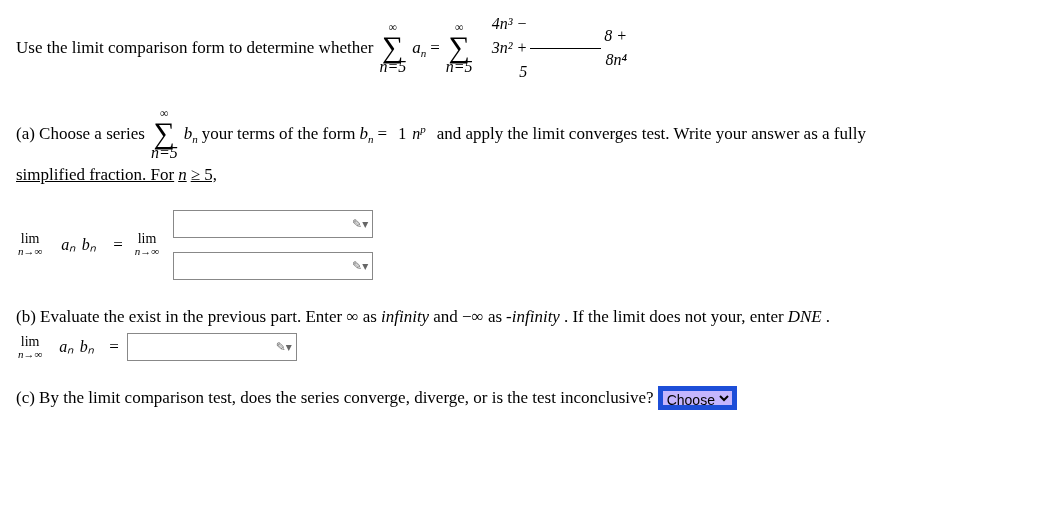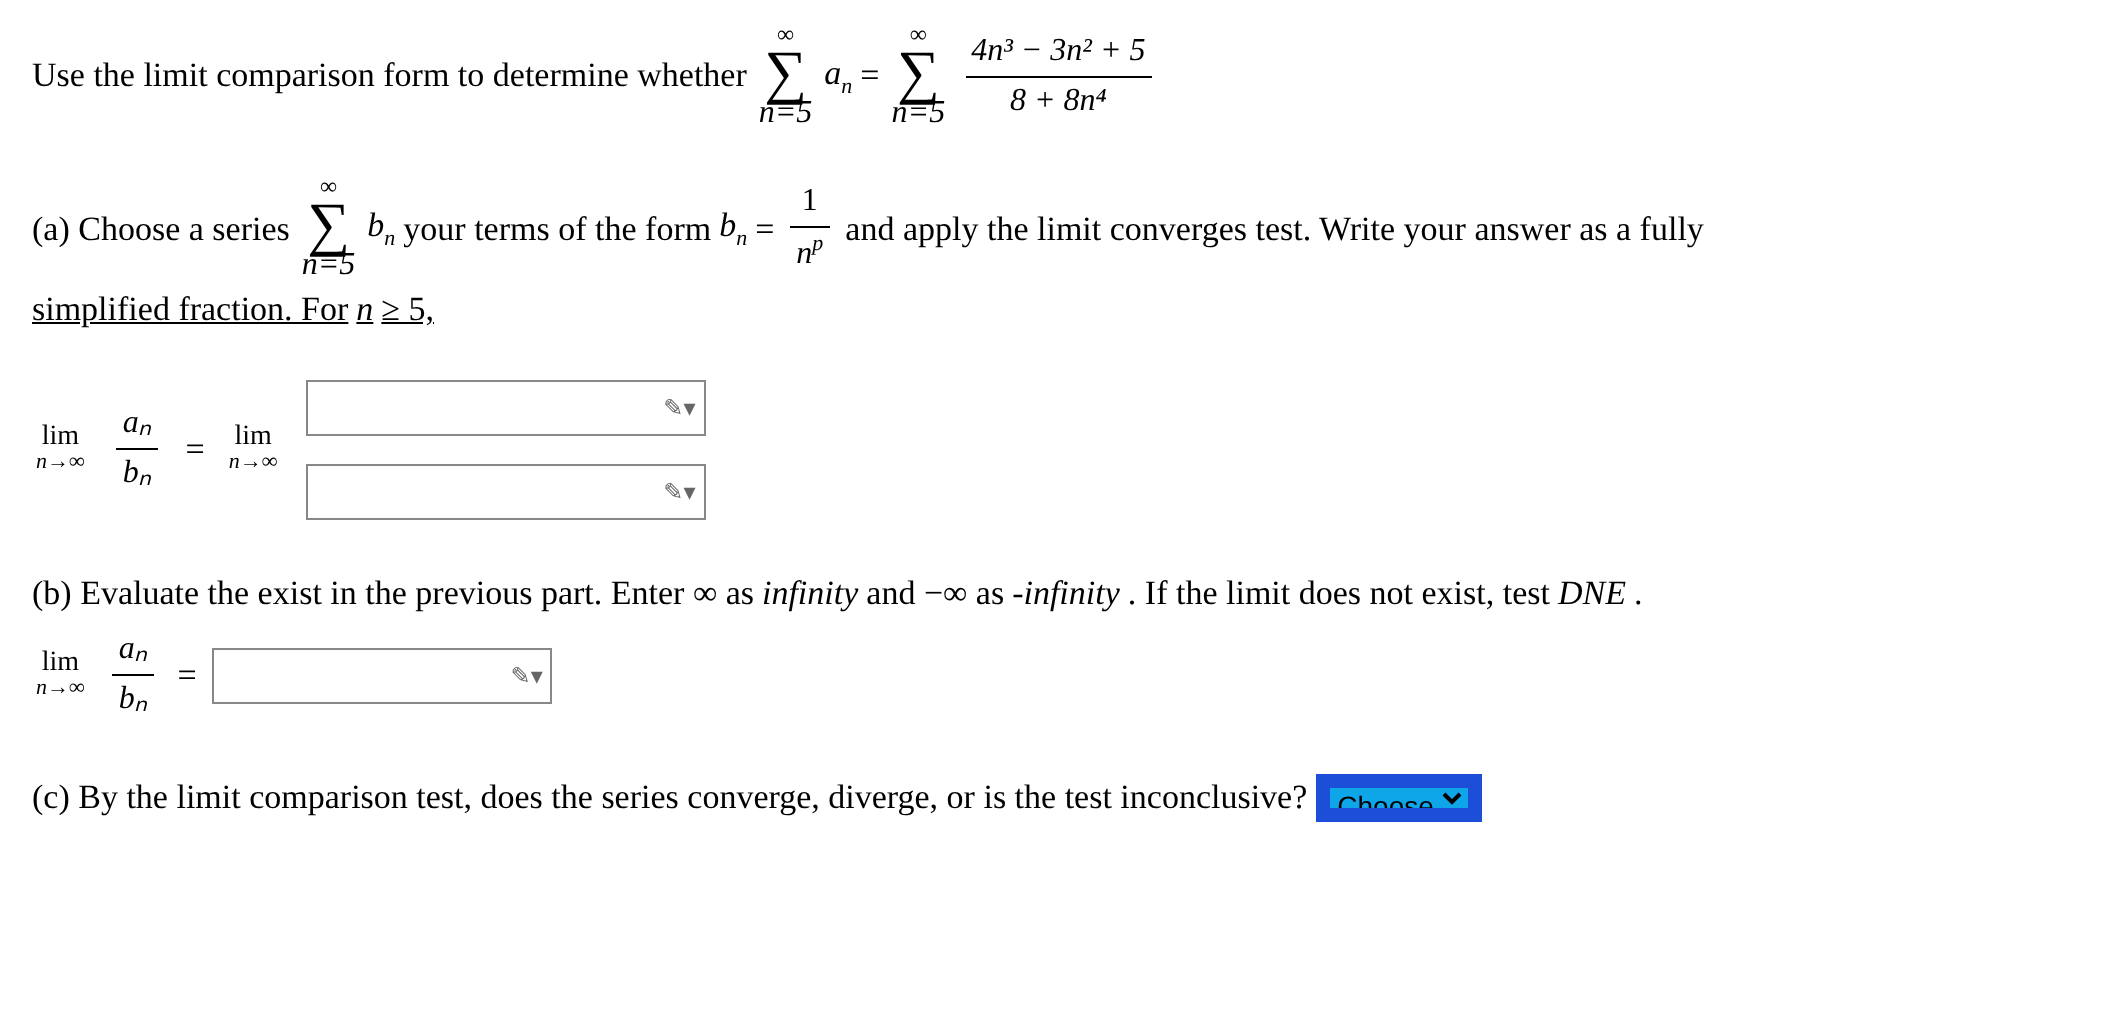--- a/index.html
+++ b/index.html
@@ -25,21 +25,21 @@
     font-family: 'Times New Roman', serif;
     line-height: 0.9;
     margin: 0 2px;
     vertical-align: middle;
   }
   .sigma .top { font-size: 12px; }
   .sigma .sym { font-size: 30px; }
   .sigma .bot { font-size: 16px; font-style: italic; }
   .frac {
     display: inline-flex;
-    flex-direction: column;
+    flex-direction: row;
     align-items: center;
     font-family: 'Times New Roman', serif;
     vertical-align: middle;
     margin: 0 4px;
     text-align: right;
   }
   .frac .num, .frac .den { padding: 0 3px; font-size: 16px; }
   .frac .bar { border-top: 1px solid #000; width: 100%; height:0; }
   .mi { font-style: italic; font-family: 'Times New Roman', serif; }
   .sub { font-size: 11px; vertical-align: sub; font-style: italic; }
@@ -69,21 +69,21 @@
   .input .handle {
     position: absolute;
     right: 4px;
     bottom: 4px;
     font-size: 12px;
     color: #666;
   }
   .part { margin-top: 24px; }
   .row { display:flex; align-items:center; gap:8px; }
   select.select {
-    font-size: 14px; height:24px; border:7px solid #1d4ed8; background:#0ea5e9;text-decoration:underline;
+    font-size: 14px; height:24px; border:5px solid #1d4ed8; background:#c4b5fd;text-decoration:underline;
   }
   .stackfrac {
     display:inline-flex;align-items:center;gap:10px;
   }
   .twoinputs {
     display:inline-flex;flex-direction:column;gap:14px;margin-left:4px;
   }
   .ge { font-family: 'Times New Roman', serif; }
 </style>
 </head>
@@ -162,21 +162,21 @@
     </span>
   </div>
 </div>
 
 <div class="part">
   <div class="mathline">
     <span>(b) Evaluate the exist in the previous part. Enter ∞ as </span>
     <span class="mi">infinity</span>
     <span> and −∞ as </span>
     <span class="mi">-infinity</span>
-    <span>. If the limit does not exist, test </span>
+    <span>. If the limit does not your, enter </span>
     <span class="mi">DNE</span>
     <span>.</span>
   </div>
   <div class="row" style="margin-top:4px;">
     <span class="limexp">
       <span class="w">lim</span>
       <span class="s">n→∞</span>
     </span>
     <span class="frac">
       <span class="num mi">aₙ</span>

